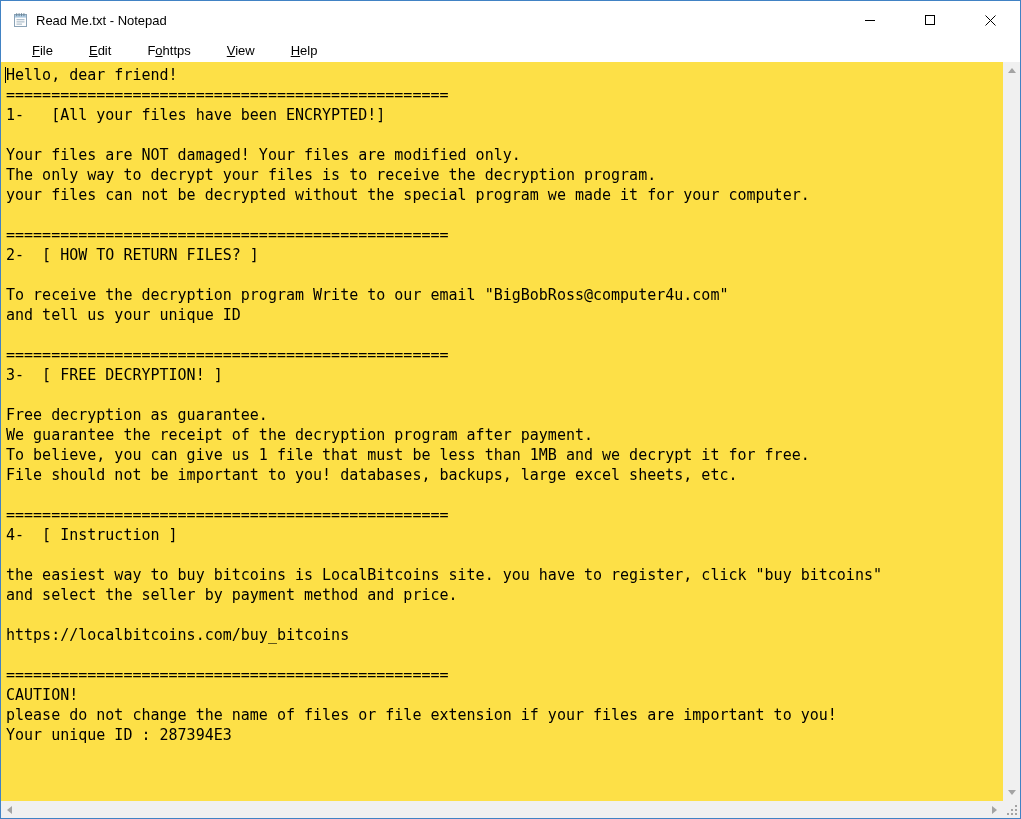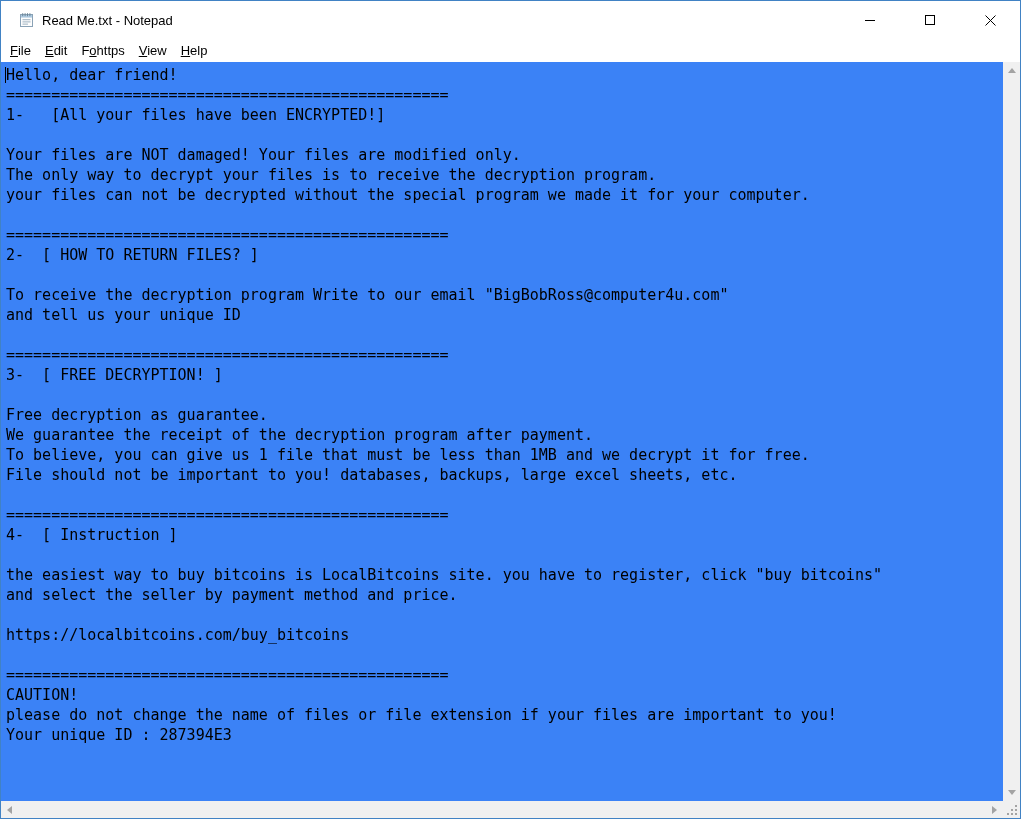--- a/index.html
+++ b/index.html
@@ -17,21 +17,21 @@
   .window{
     position:relative;
     width:1021px;height:819px;
     border:1px solid var(--accent);
     background:#fff;
     overflow:hidden;
   }
 
   
   .titlebar{
-    position:absolute;top:0;left:10px;right:0;height:38px;
+    position:absolute;top:0;left:4px;right:0;height:38px;
     background:var(--titlebar_bg);
     display:flex;align-items:center;
   }
   .app-icon{margin-left:8px;width:16px;height:16px;flex:0 0 auto;display:block;}
   .title-text{
     margin-left:7px;font-size:13px;color:var(--text);
     white-space:nowrap;
   }
   .controls{margin-left:auto;display:flex;height:100%;}
   .ctrl-btn{
@@ -43,27 +43,27 @@
   .max-glyph{display:block;width:10px;height:10px;border:1px solid #000;}
 
   
   .menubar{
     position:absolute;top:38px;left:0;right:0;height:23px;
     background:#fff;
     display:flex;align-items:center;
     padding-left:2px;
     font-size:13px;color:var(--text);
   }
-  .menu-item{padding:2px 7px;white-space:pre;}
+  .menu-item{padding:2px 7px;white-space:pre;margin-left:22px;}
   .menu-item .u{text-decoration:underline;}
 
   
   .editor{
     position:absolute;top:61px;left:0;right:17px;bottom:17px;
-    background:#3b82f6;
+    background:#fde047;
     overflow:hidden;
   }
   .editor pre{
     font-family:"DejaVu Sans Mono","Liberation Mono",monospace;
     font-size:15px;line-height:20px;color:var(--text);
     white-space:pre;
     padding:3px 0 0 5px;
   }
   .caret{
     position:absolute;left:4px;top:5px;width:1px;height:16px;background:#000;

